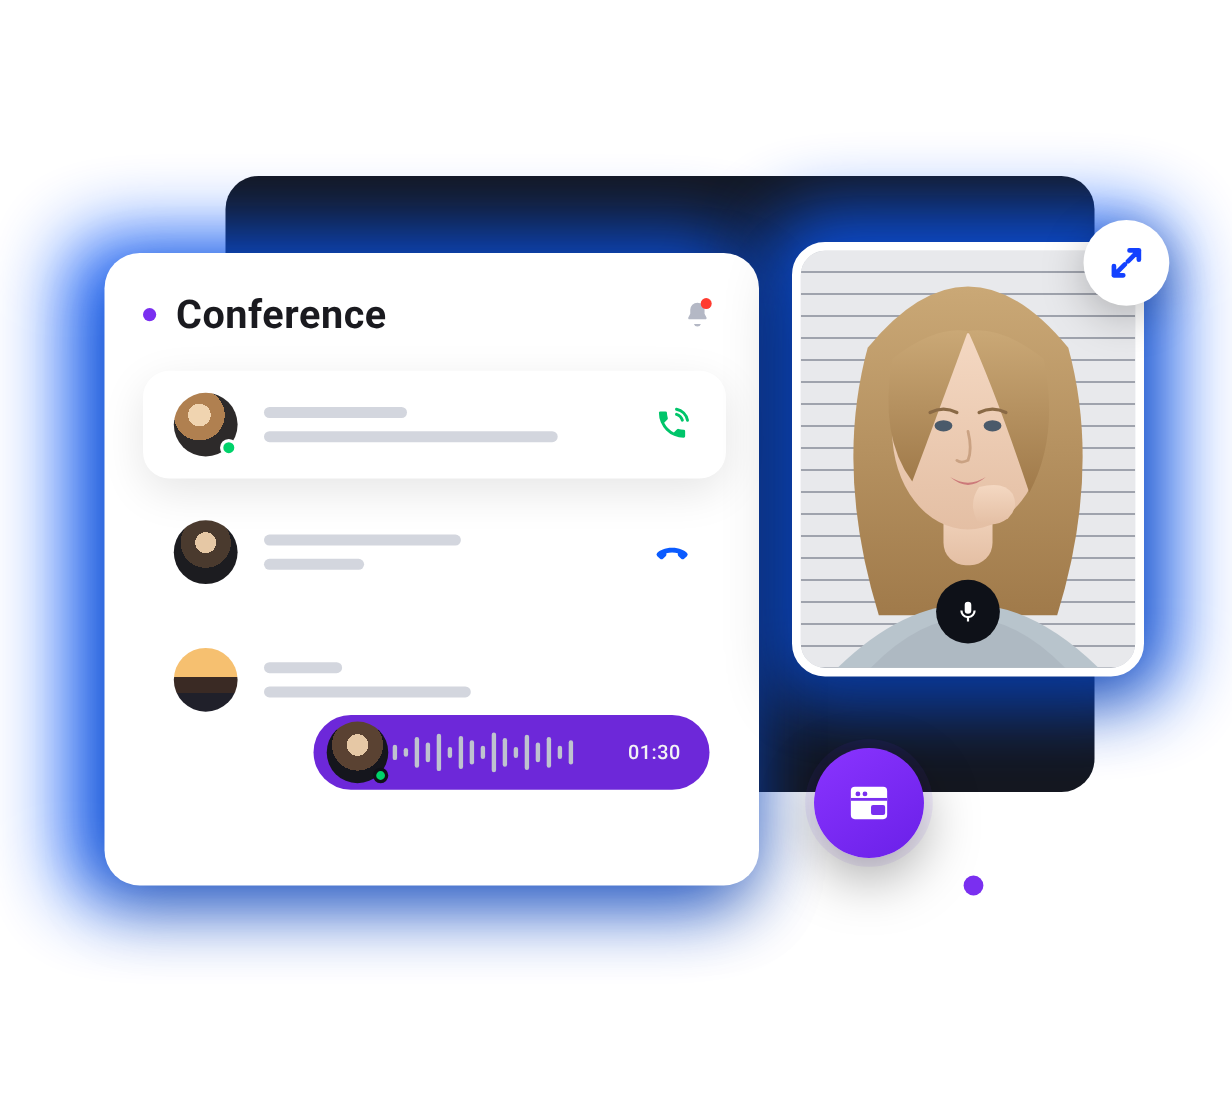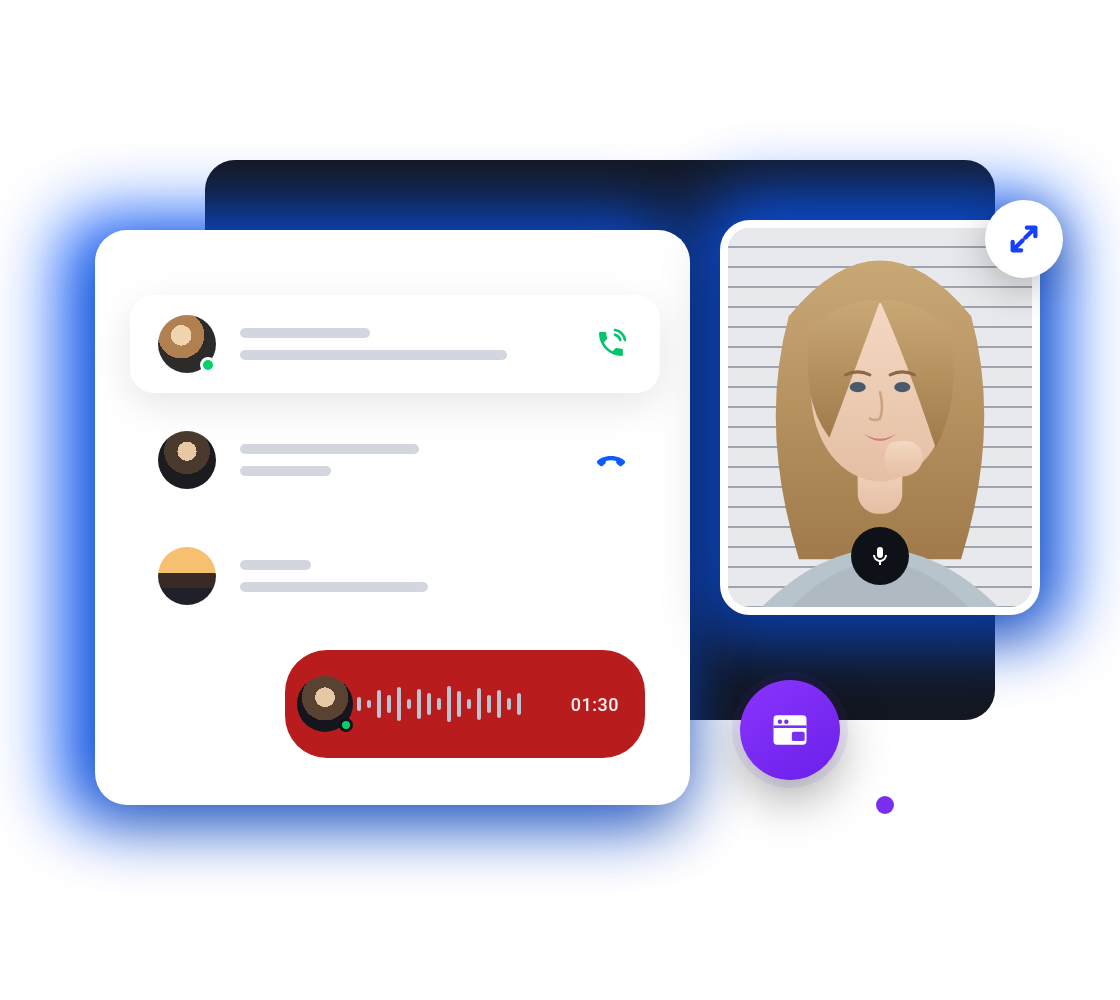--- a/index.html
+++ b/index.html
@@ -146,22 +146,22 @@
     border-radius: 4px;
     margin: 32px auto 0;
   }
 
   
   .voice-pill {
     position: absolute;
     left: 285px;
     top: 650px;
     width: 360px;
-    height: 108px;
-    background: #b91c1c;
+    height: 68px;
+    background: #6d28d9;
     border-radius: 42px;
     display: flex;
     align-items: center;
     padding: 0 26px 0 12px;
     gap: 4px;
     color: #fff;
     z-index: 5;
   }
   .voice-avatar {
     width: 56px; height: 56px; border-radius: 50%;
@@ -267,20 +267,32 @@
 <body>
 
 <div class="stage">
 
   <div class="dark-card"></div>
 
   <div class="glow left"></div>
   <div class="glow right"></div>
 
   <div class="conf-card">
+    <div class="conf-header">
+      <div class="conf-title-wrap">
+        <span class="title-dot"></span>
+        <span class="conf-title">Conference</span>
+      </div>
+      <div class="bell">
+        <svg viewBox="0 0 24 24">
+          <path d="M12 2a6 6 0 0 0-6 6v3.3l-1.6 3.2A1 1 0 0 0 5.3 16h13.4a1 1 0 0 0 .9-1.5L18 11.3V8a6 6 0 0 0-6-6zm0 20a3 3 0 0 0 2.9-2.2H9.1A3 3 0 0 0 12 22z"></path>
+        </svg>
+        <span class="bell-badge"></span>
+      </div>
+    </div>
 
     <div class="contacts">
 
       <div class="contact-row elevated">
         <div class="avatar av1">
           <span class="presence online"></span>
         </div>
         <div class="lines">
           <div class="line short"></div>
           <div class="line long"></div>

